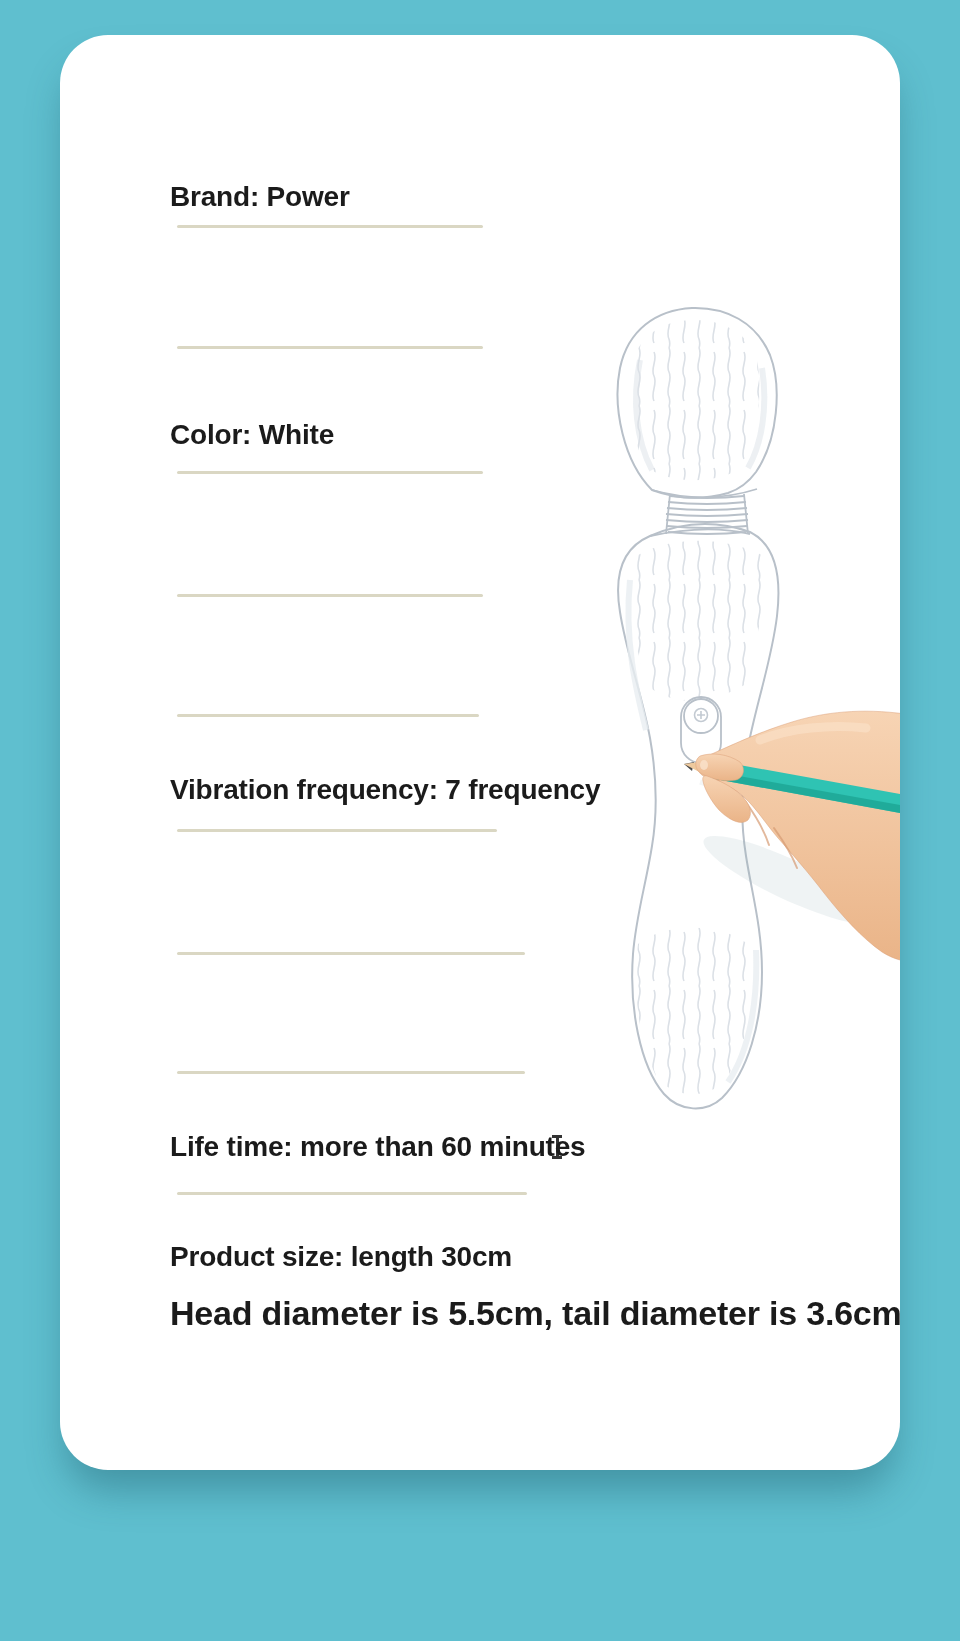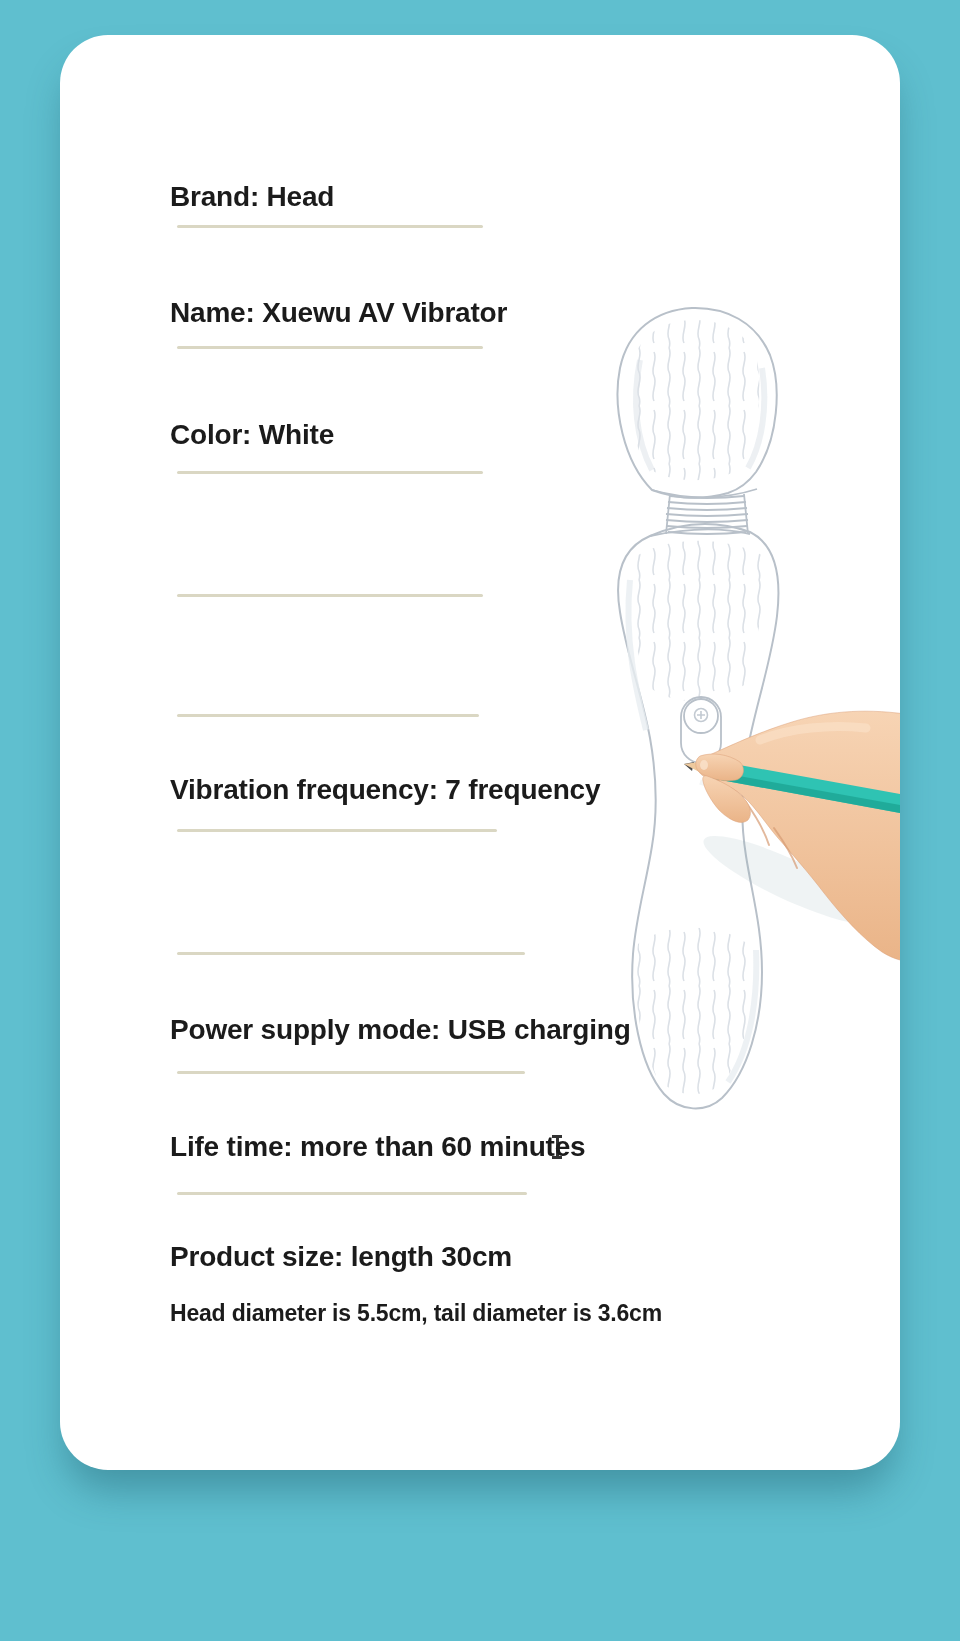--- a/index.html
+++ b/index.html
@@ -27,21 +27,21 @@
   .spec-row{
     position:absolute;
     left:170px;
     height:34px;line-height:34px;
     font-size:28px;font-weight:700;
     color:#1b1b1b;
     letter-spacing:-0.2px;
     white-space:nowrap;
     z-index:2;
   }
-  .spec-row.small{font-size:23px;height:32px;line-height:32px;}
+  .spec-row.small{font-size:34px;height:32px;line-height:32px;}
   .underline{
     position:absolute;
     left:177px;height:3px;
     background:#dad7c3;
     border-radius:2px;
     z-index:2;
   }
   
   .ibeam{
     position:absolute;left:551px;top:1135px;width:12px;height:24px;z-index:3;opacity:.9;
@@ -149,25 +149,23 @@
           <polygon points="711,771 905,806 905,814 710,778" fill="#1da795" opacity=".85"></polygon>
         </g>
 
         <path fill="url(#skin)" stroke="#dca077" stroke-width="1" stroke-opacity=".5" d="M700 756 C694 760,694 770,702 774 C712 780,726 782,736 780 C744 778,746 768,740 762 C728 754,712 752,700 756 Z"></path>
         <ellipse cx="704" cy="765" rx="4" ry="5" fill="#f9e0c9" opacity=".85"></ellipse>
         <path fill="url(#skin)" stroke="#dca077" stroke-width="1" stroke-opacity=".5" d="M707 776 C718 780,732 786,742 796 C750 804,753 814,748 820 C741 826,729 820,719 810 C711 801,704 788,703 781 C702 777,704 775,707 776 Z"></path>
       </g>
     </g>
   </svg>
 
-  <div class="spec-row" style="top:180px"><span>Brand: Head</span></div>
-  <div class="spec-row" style="top:296px"><span>Name: Xuewu AV Vibrator</span></div>
+  <div class="spec-row" style="top:180px"><span>Brand: Power</span></div>
   <div class="spec-row" style="top:418px"><span>Color: White</span></div>
   <div class="spec-row" style="top:773px"><span>Vibration frequency: 7 frequency</span></div>
-  <div class="spec-row" style="top:1013px"><span>Power supply mode: USB charging</span></div>
   <div class="spec-row" style="top:1130px"><span>Life time: more than 60 minutes</span></div>
   <div class="spec-row" style="top:1240px"><span>Product size: length 30cm</span></div>
   <div class="spec-row small" style="top:1297px"><span>Head diameter is 5.5cm, tail diameter is 3.6cm</span></div>
 
   <div class="underline" style="top:225px;width:306px"></div>
   <div class="underline" style="top:346px;width:306px"></div>
   <div class="underline" style="top:471px;width:306px"></div>
   <div class="underline" style="top:594px;width:306px"></div>
   <div class="underline" style="top:714px;width:302px"></div>
   <div class="underline" style="top:829px;width:320px"></div>

